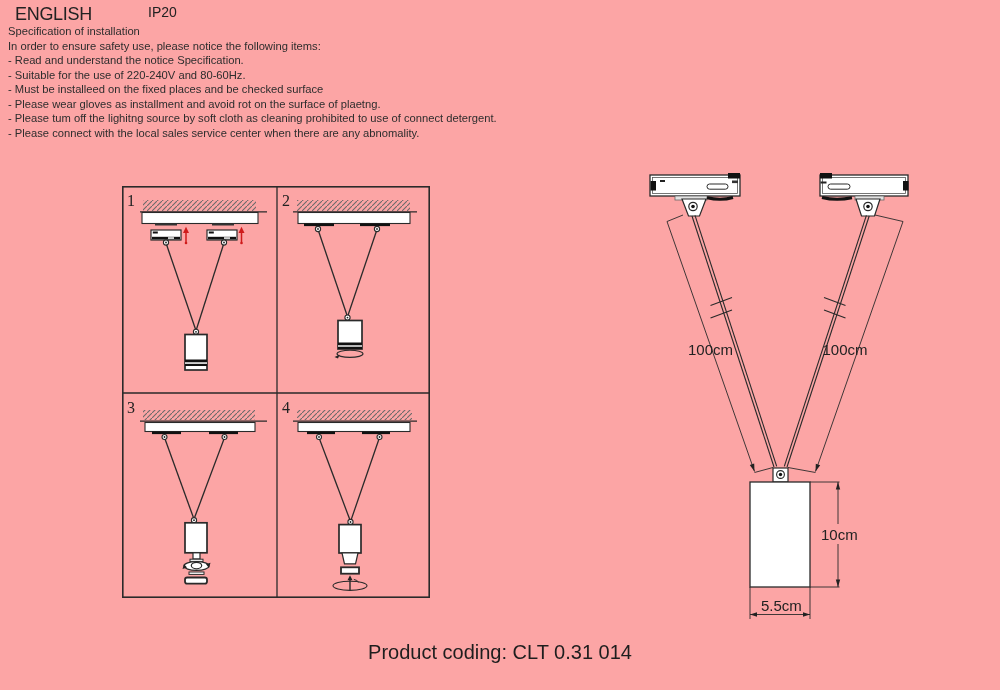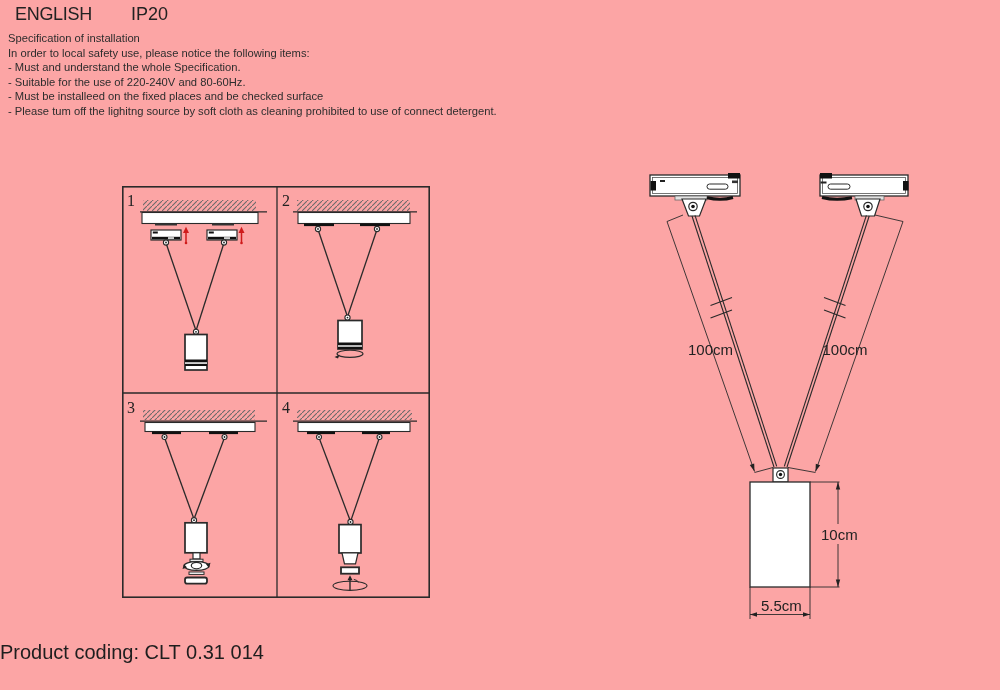--- a/index.html
+++ b/index.html
@@ -2,45 +2,47 @@
 <html><head>
 <meta charset="utf-8">
 <style>
   html,body{margin:0;padding:0;background:#fff;}
   .page{
     position:relative;width:1000px;height:690px;background:#fca5a5;
     font-family:"Liberation Sans", sans-serif;color:#2a2a2a;overflow:hidden;
   }
   .hdr{position:absolute;left:15px;top:4px;height:24px;}
   .lang{position:absolute;left:0;top:0;font-size:18px;letter-spacing:-0.3px;color:#222;white-space:nowrap;}
-  .iprating{position:absolute;left:116px;top:0;font-size:18px;color:#222;white-space:nowrap;}
-  .spec{position:absolute;left:8px;top:31px;font-size:11.2px;line-height:14.5px;color:#2d2d2d;white-space:nowrap;}
+  .iprating{position:absolute;left:133px;top:0;font-size:14px;color:#222;white-space:nowrap;}
+  .spec{position:absolute;left:8px;top:24px;font-size:11.2px;line-height:14.5px;color:#2d2d2d;white-space:nowrap;}
   .grid-svg{position:absolute;left:122px;top:186px;}
   .dim-svg{position:absolute;left:628px;top:158px;}
-  .footer{position:absolute;left:0;top:641px;width:1000px;font-size:20px;color:#1e1e1e;}
+  .footer{position:absolute;left:0;top:641px;width:1000px;text-align:center;font-size:20px;color:#1e1e1e;}
   svg text.pnum{font-family:"Liberation Serif", serif;font-size:16px;fill:#222;}
   svg text.dimlabel{font-family:"Liberation Sans", sans-serif;font-size:15px;fill:#222;}
 </style>
 </head>
 <body>
 
 <div class="page">
 
   <div class="hdr">
     <span class="lang">ENGLISH</span>
     <span class="iprating">IP20</span>
   </div>
 
   <div class="spec">
     <div>Specification of installation</div>
-    <div>In order to local safety use, please notice the following items:</div>
-    <div>- Must and understand the whole Specification.</div>
+    <div>In order to ensure safety use, please notice the following items:</div>
+    <div>- Read and understand the notice Specification.</div>
     <div>- Suitable for the use of 220-240V and 80-60Hz.</div>
     <div>- Must be installeed on the fixed places and be checked surface</div>
+    <div>- Please wear gloves as installment and avoid rot on the surface of plaetng.</div>
     <div>- Please tum off the lighitng source by soft cloth as cleaning prohibited to use of connect detergent.</div>
+    <div>- Please connect with the local sales service center when there are any abnomality.</div>
   </div>
 
   <svg class="grid-svg" width="308" height="412" viewBox="0 0 308 412">
     <defs>
       <pattern id="hatch" width="5" height="5" patternUnits="userSpaceOnUse">
         <path d="M0,5 L5,0" stroke="#6a6a6a" stroke-width="1.1"></path>
       </pattern>
     </defs>
     <g stroke="#2a2a2a" fill="none">
       <rect x="0.8" y="0.8" width="306.4" height="410.4" stroke-width="1.6"></rect>

